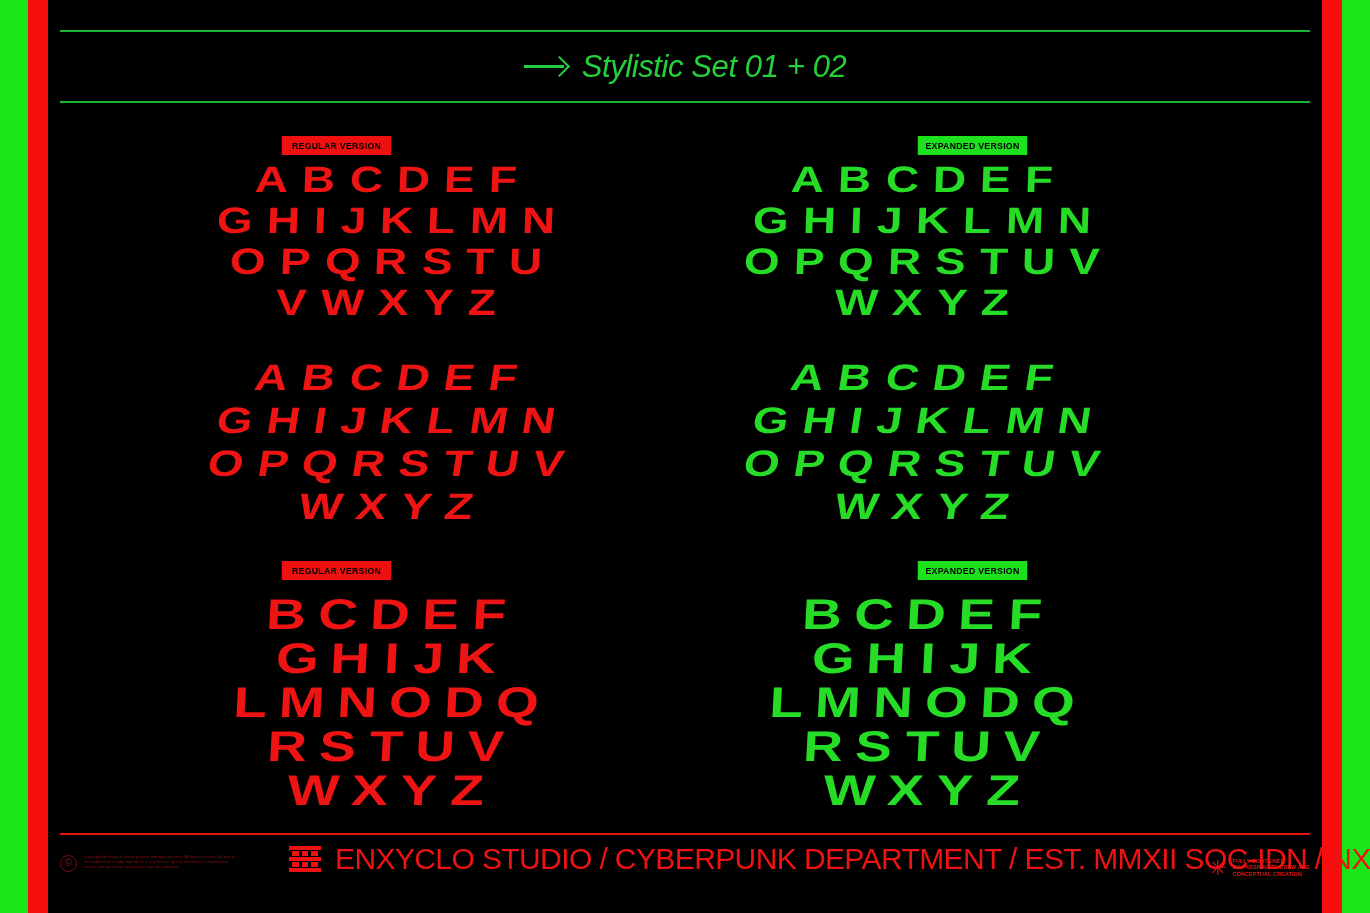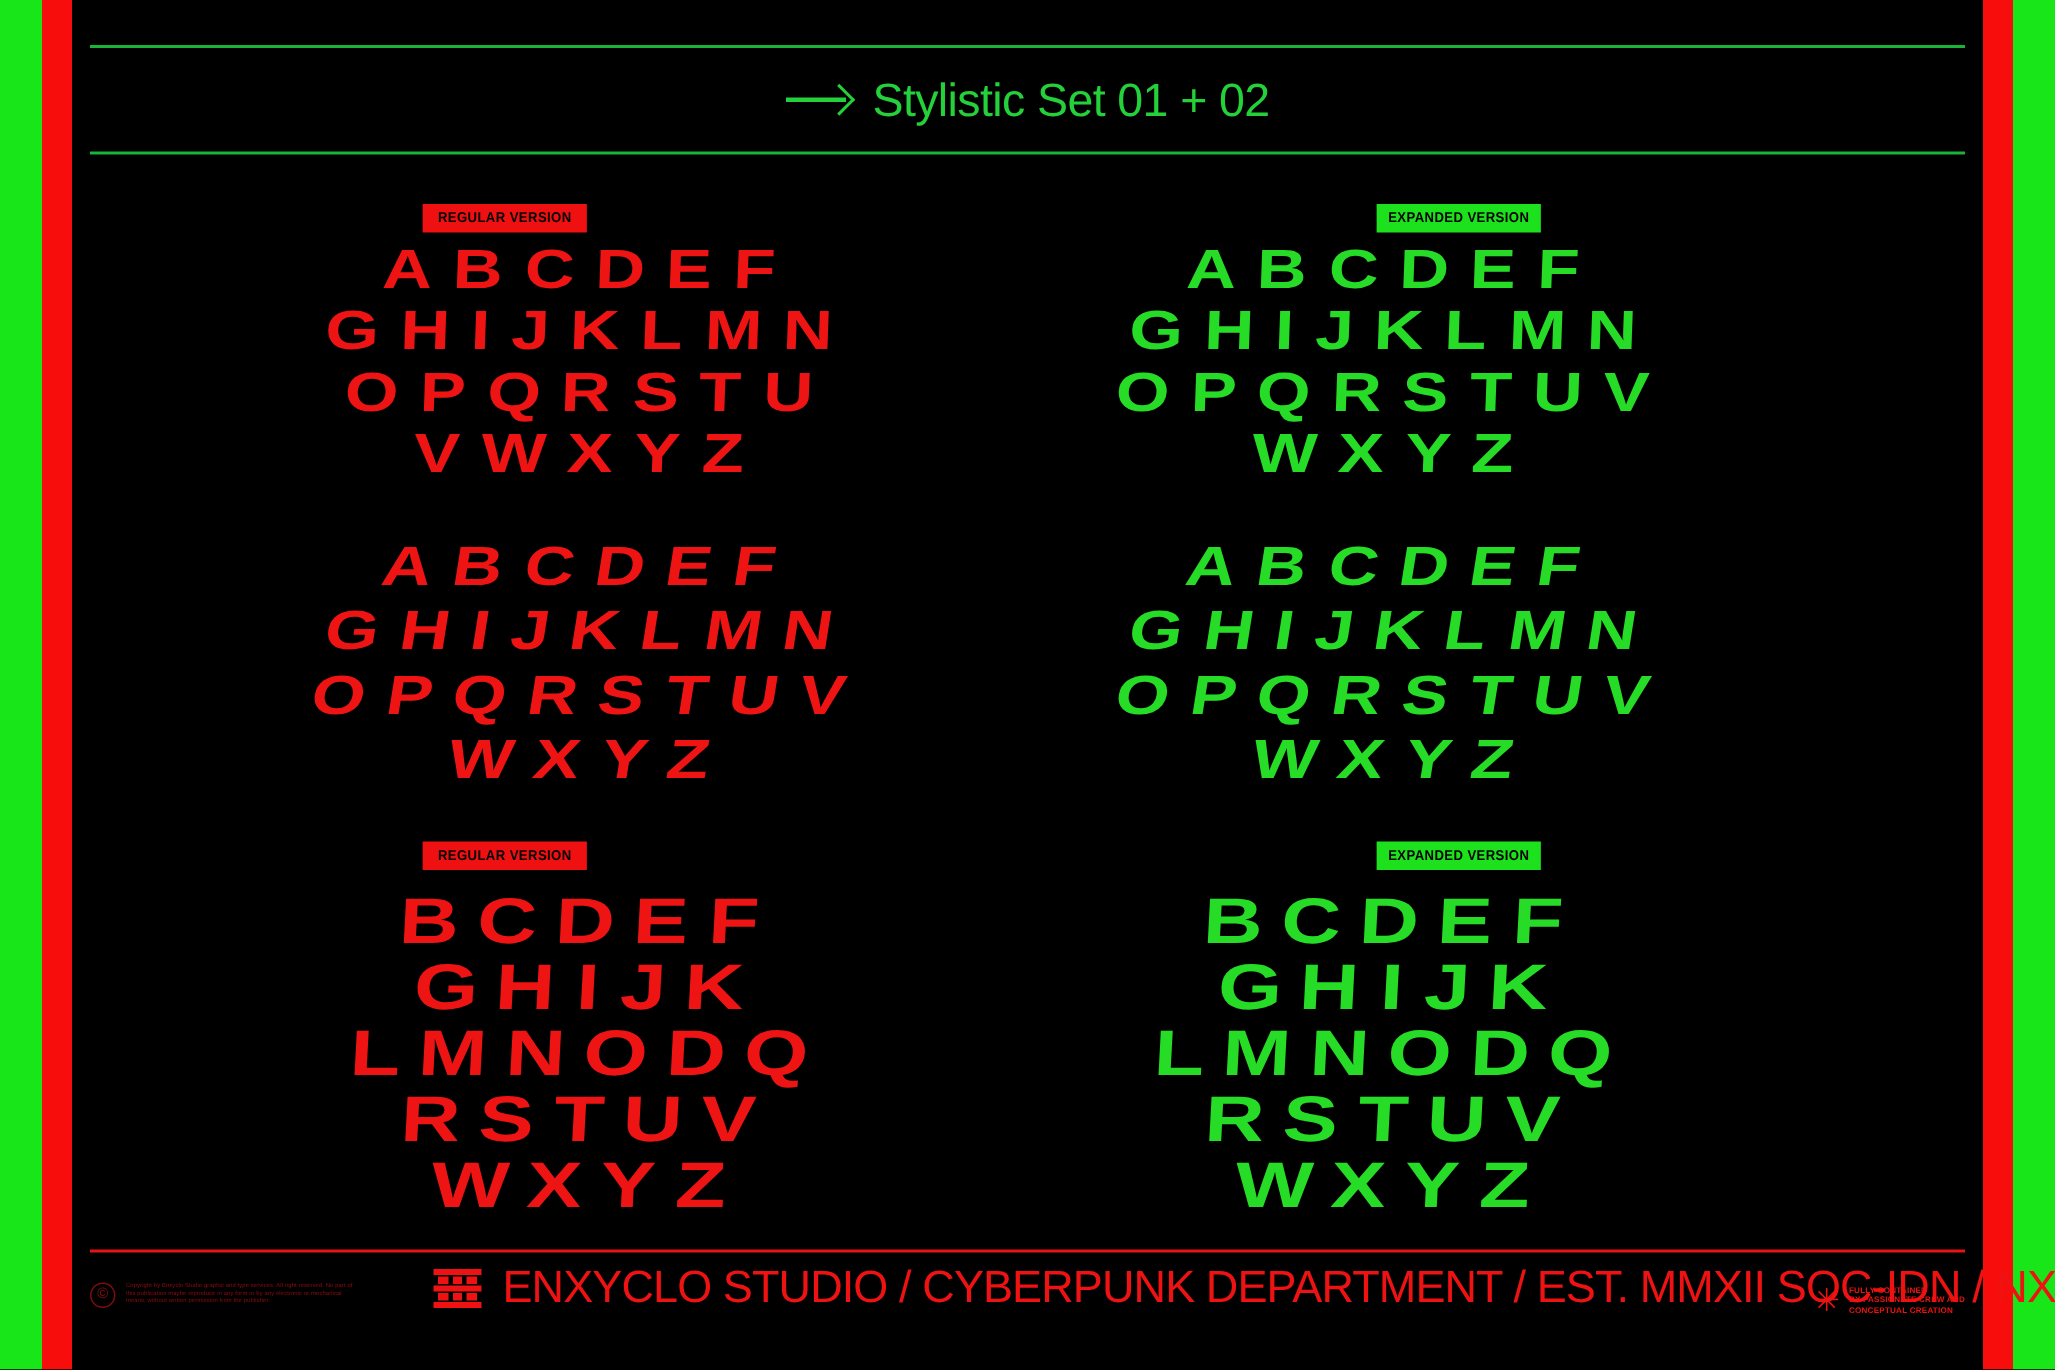--- a/index.html
+++ b/index.html
@@ -22,20 +22,21 @@
   .rule-green{background:#19b437;}
   .rule-red{background:#e81313;}
   #rule-top{top:30px;}
   #rule-sub{top:101px;}
   #rule-foot{top:833px;height:2px;}
 
   .title-row{
     position:absolute;left:0;right:0;top:40px;height:52px;
     display:flex;align-items:center;justify-content:center;gap:14px;
     color:#24d13a;
+    font-style:italic;
   }
   .arrow-long{display:inline-block;width:44px;height:26px;position:relative;}
   .arrow-long:before{content:"";position:absolute;left:0;top:12px;width:40px;height:2.6px;background:#24d13a;}
   .arrow-long:after{content:"";position:absolute;right:1px;top:6px;width:13px;height:13px;
       border-top:2.6px solid #24d13a;border-right:2.6px solid #24d13a;transform:rotate(45deg);}
   .title-text{font-size:31px;letter-spacing:-0.4px;font-weight:400;line-height:1;white-space:nowrap;}
 
   
   .badge{position:absolute;height:19px;display:flex;align-items:center;justify-content:center;
       font-size:9.5px;font-weight:700;letter-spacing:0.3px;color:#000;

